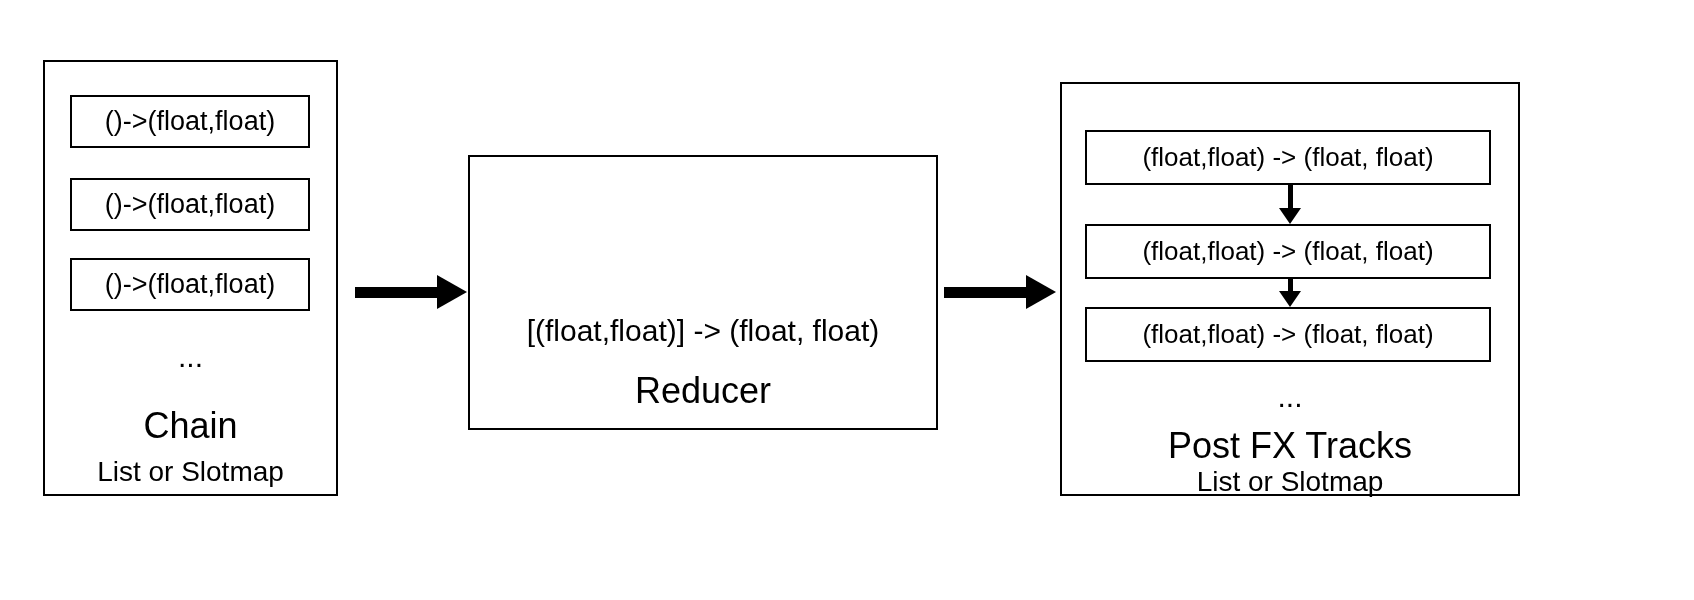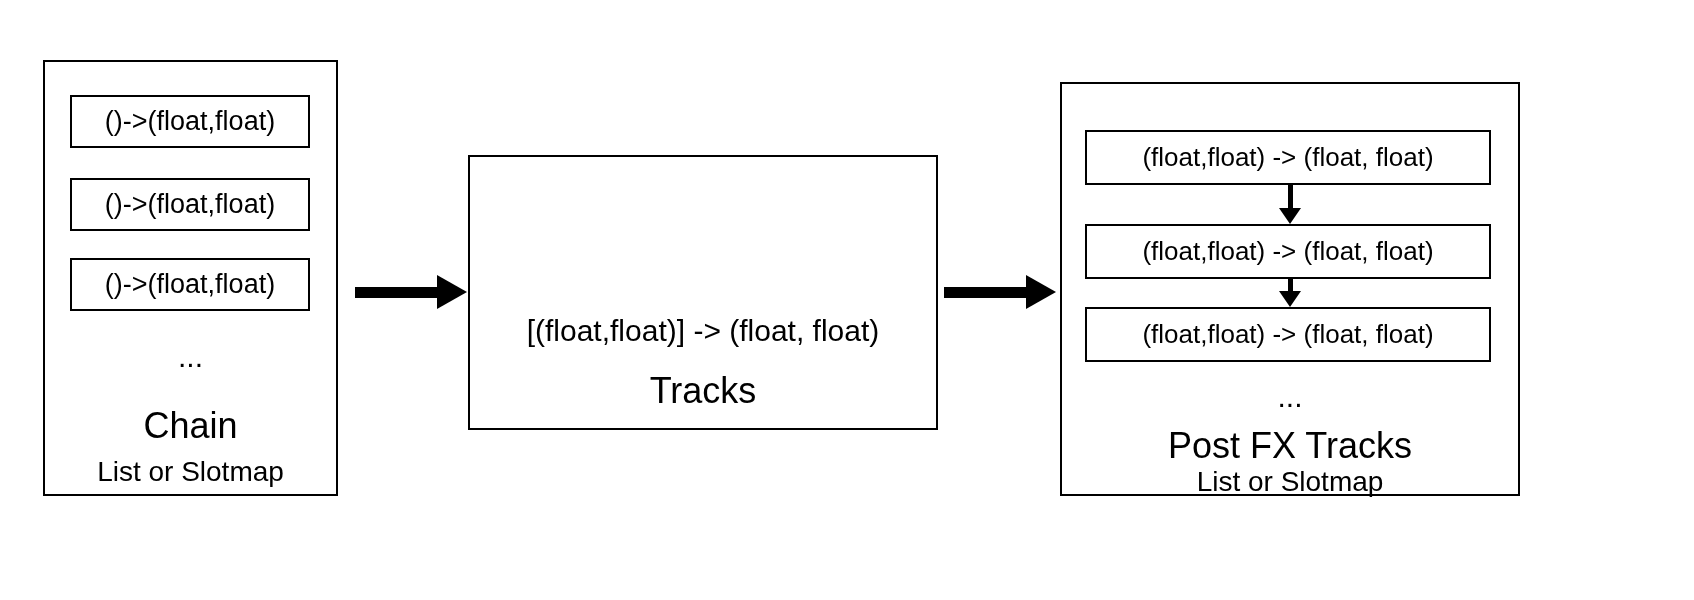--- a/index.html
+++ b/index.html
@@ -112,21 +112,21 @@
   <div class="label tracks-title">Chain</div>
   <div class="label tracks-subtitle">List or Slotmap</div>
 
   <div class="h-arrow flow-arrow-left">
     <div class="shaft"></div>
     <div class="head"></div>
   </div>
 
   <div class="outer-box reducer-box"></div>
   <div class="label reducer-signature">[(float,float)] -&gt; (float, float)</div>
-  <div class="label reducer-title">Tracks</div>
+  <div class="label reducer-title">Reducer</div>
 
   <div class="h-arrow flow-arrow-right">
     <div class="shaft"></div>
     <div class="head"></div>
   </div>
 
   <div class="outer-box postfx-box"></div>
   <div class="inner-box fx-item fx-item-1">
     <span>(float,float) -&gt; (float, float)</span>
   </div>

